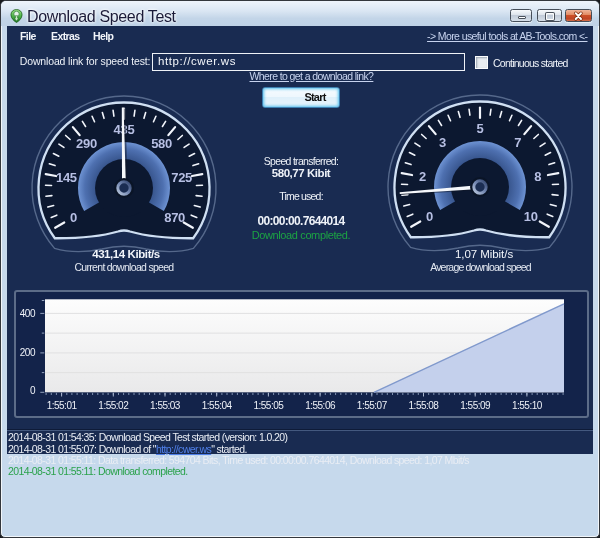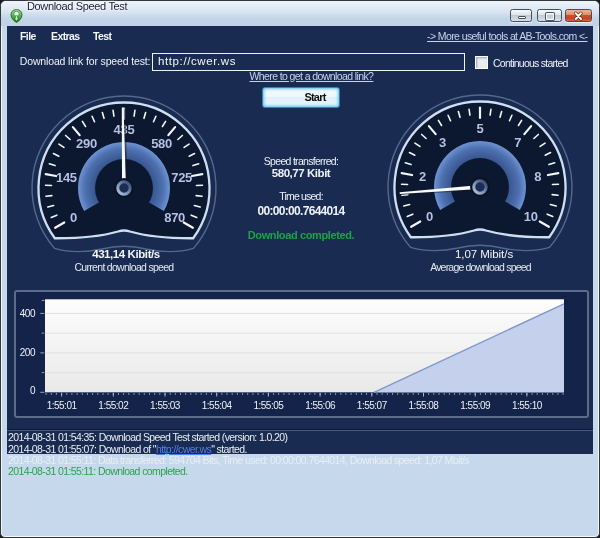--- a/index.html
+++ b/index.html
@@ -1,19 +1,19 @@
 <!DOCTYPE html>
 <html><head><meta charset="utf-8"><style>
 * { margin:0; padding:0; box-sizing:border-box; }
 body { width:600px; height:538px; background:#191b1e; font-family:"Liberation Sans",sans-serif; position:relative; overflow:hidden; }
 .frame { position:absolute; left:0; top:0; width:600px; height:538px; border:1px solid #33373c; border-radius:6px 6px 5px 5px;
   background:#c6d9ec; box-shadow: inset 0 0 0 1px rgba(255,255,255,0.75); }
 .titlebar { position:absolute; left:1px; top:1px; width:598px; height:25px; border-radius:5px 5px 0 0;
   background:linear-gradient(180deg,#eef4fb 0%,#dae6f3 40%,#c3d5e8 70%,#bfd2e6 100%); }
-.title { position:absolute; left:27px; top:0; font-size:11px; letter-spacing:-0.35px; color:#1a1a38; text-shadow:0 0 3px #fff,0 0 3px #fff; }
+.title { position:absolute; left:27px; top:8px; font-size:16px; letter-spacing:-0.35px; color:#1a1a38; text-shadow:0 0 3px #fff,0 0 3px #fff; }
 .capbtn { position:absolute; top:8.5px; height:13.5px; border:1px solid #454d58; border-radius:2.5px;
   background:linear-gradient(180deg,#f7fafc 0%,#dde4ec 45%,#c2ccd9 50%,#d6dfe9 100%); box-shadow:0 1px 1px rgba(255,255,255,0.7); }
 .capbtn.close { background:linear-gradient(180deg,#f0b59b 0%,#e28a62 45%,#cc4f28 50%,#bf4526 80%,#d4714c 100%); }
 .client { position:absolute; left:7px; top:26px; width:586px; height:428px; background:#192b51; }
 .menu { position:absolute; top:3.5px; font-size:10.5px; font-weight:bold; letter-spacing:-0.6px; color:#f2f5fa; line-height:12px; }
 .lnk { color:#c7d3ee; text-decoration:underline; }
 .whitetxt { color:#eef2f8; font-size:10.5px; line-height:12px; position:absolute; white-space:nowrap; }
 .btn { position:absolute; left:255px; width:78px; height:21.7px; border-radius:3px; font-size:11px; color:#111;
   text-align:center; line-height:19.5px;padding-left:28px; }
 .ctr { position:absolute; left:194px; width:200px; text-align:center; font-size:10.5px; color:#eef2f8; line-height:12px; white-space:nowrap; }
@@ -42,21 +42,21 @@
   </div>
 <div class="capbtn close" style="left:565px;width:26.5px">
  <svg width="25" height="12" viewBox="0 0 25 12" style="position:absolute;left:0;top:0">
       <path d="M9.7 3.2 L15 9 M15 3.2 L9.7 9" stroke="#7c2d10" stroke-width="3.4" stroke-linecap="round"></path>
       <path d="M9.7 3.2 L15 9 M15 3.2 L9.7 9" stroke="#fff" stroke-width="2" stroke-linecap="round"></path>
     </svg>
 </div>
 <div class="client">
  <span class="menu" style="left:13px">File</span>
  <span class="menu" style="left:44px">Extras</span>
- <span class="menu" style="left:86px">Test</span>
+ <span class="menu" style="left:86px">Help</span>
  <span class="lnk" style="position:absolute;right:5.5px;top:4px;font-size:10.5px;letter-spacing:-0.6px;line-height:12px">-&gt; More useful tools at AB-Tools.com &lt;-</span>
  <div class="whitetxt" style="left:12.8px;top:29px;letter-spacing:-0.15px">Download link for speed test:</div>
  <div style="position:absolute;left:145px;top:27px;width:313px;height:18px;background:rgba(0,0,0,0);border:1.5px solid #eef2f7;font-size:11.5px;letter-spacing:0.6px;color:#f4f7fb;line-height:15px;padding-left:5px">http://cwer.ws</div>
  <div style="position:absolute;left:468px;top:30px;width:13px;height:13px;background:#e9edf2;border:1px solid #fbfcfe;box-shadow:inset 1px 1px 2px rgba(110,125,140,0.65)"></div>
  <div class="whitetxt" style="left:486px;top:30.5px;letter-spacing:-0.75px">Continuous started</div>
  <a class="lnk" style="position:absolute;left:242.5px;top:43.6px;font-size:10.5px;letter-spacing:-0.6px;line-height:12px">Where to get a download link?</a>
  <div class="btn" style="top:60.5px;letter-spacing:-0.8px;font-weight:bold;border:1px solid #3c7fb1;background:linear-gradient(180deg,#f6fbfe,#eef7fd 45%,#dff0fa 50%,#e8f4fc);box-shadow:inset 0 0 3px 1px #55c0ee">Start</div>
  <div style="position:absolute;left:17px;top:62px;width:200px;height:200px">
       <svg width="200" height="200" viewBox="-100 -100 200 200" style="position:absolute;overflow:visible">
         <defs>
@@ -191,22 +191,22 @@
           <polygon points="-80.34,5.17 -80.2,6.96 3.14,1.77 2.84,-2.22" fill="rgba(15,22,38,0.5)"></polygon>
         </g>
         <polygon points="-80.34,5.17 -80.2,6.96 3.14,1.77 2.84,-2.22" fill="#f6f8fb"></polygon>
         <circle cx="0" cy="0" r="10" fill="#0a1426"></circle>
         <circle cx="0" cy="0" r="6.2" fill="#1b2d52" stroke="url(#ringR)" stroke-width="3"></circle>
       </svg>
     </div>
  <div class="ctr" style="top:128.5px;letter-spacing:-0.7px">Speed transferred:</div>
  <div class="ctr" style="top:140.5px;font-weight:bold;font-size:11.5px;letter-spacing:-0.45px">580,77 Kibit</div>
  <div class="ctr" style="top:163.6px;letter-spacing:-0.8px">Time used:</div>
- <div class="ctr" style="top:179px;font-weight:bold;font-size:12px;letter-spacing:-0.68px">00:00:00.7644014</div>
- <div class="ctr" style="top:203px;font-weight:bold;font-size:11px;letter-spacing:-0.38px;color:#1ca344">Download completed.</div>
+ <div class="ctr" style="top:189px;font-weight:bold;font-size:12px;letter-spacing:-0.68px">00:00:00.7644014</div>
+ <div class="ctr" style="top:203px;font-weight:normal;font-size:11px;letter-spacing:-0.38px;color:#1ca344">Download completed.</div>
  <div style="position:absolute;left:19px;top:222.3px;width:200px;text-align:center;font-weight:bold;font-size:11.5px;letter-spacing:-0.42px;color:#f2f5fa;line-height:12px">431,14 Kibit/s</div>
  <div style="position:absolute;left:17px;top:235.2px;width:200px;text-align:center;font-size:10.5px;letter-spacing:-0.7px;color:#e4e9f2;line-height:12px">Current download speed</div>
  <div style="position:absolute;left:377px;top:222.3px;width:200px;text-align:center;font-weight:normal;font-size:11.5px;letter-spacing:-0.05px;color:#f2f5fa;line-height:12px">1,07 Mibit/s</div>
  <div style="position:absolute;left:373.5px;top:235.2px;width:200px;text-align:center;font-size:10.5px;letter-spacing:-0.8px;color:#e4e9f2;line-height:12px">Average download speed</div>
  <div style="position:absolute;left:7px;top:264px;width:575px;height:128px;background:#13234a;border:2px solid #5c6c88;border-radius:3px">
       <svg width="575" height="128" viewBox="0 0 575 128" style="position:absolute;left:-2px;top:-2px">
         <defs>
           <linearGradient id="plotbg" x1="0" y1="0" x2="0" y2="1">
 <stop offset="0%" stop-color="#fdfdfd"></stop>
             <stop offset="100%" stop-color="#e9e9ea"></stop>

